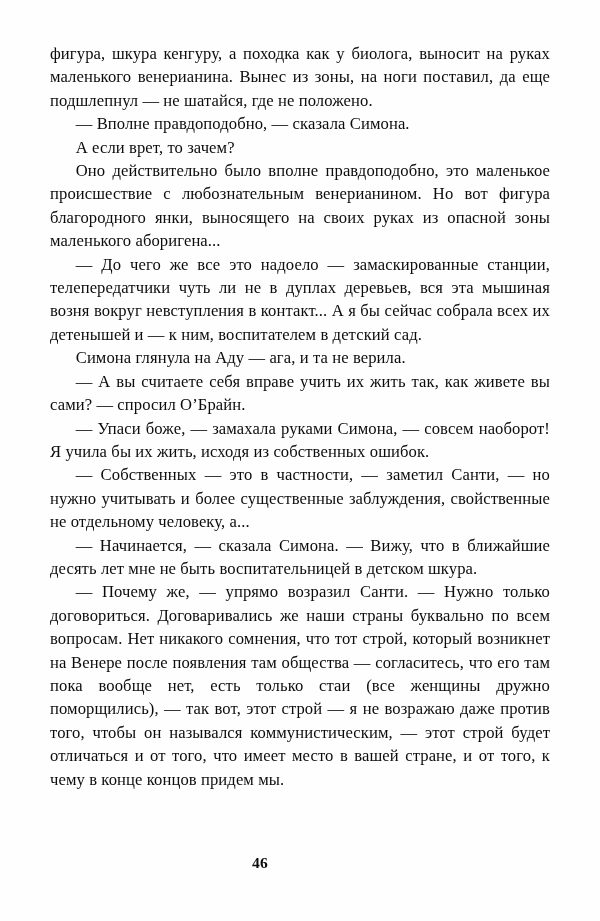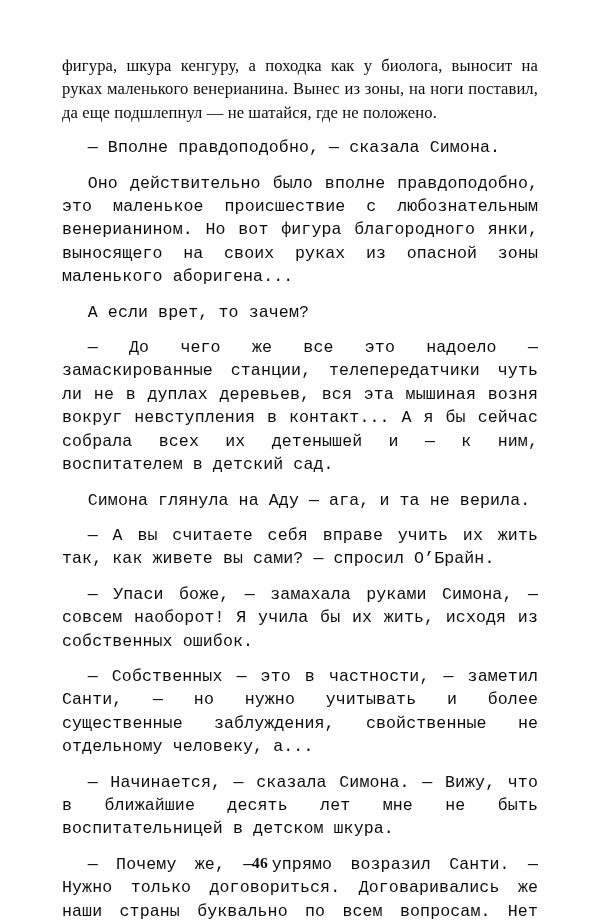--- a/index.html
+++ b/index.html
@@ -22,31 +22,30 @@
     height: 921px;
     background: #fefefe;
   }
   .text-block {
     position: absolute;
     left: 50px;
     top: 42px;
     width: 500px;
   }
   p {
-    margin: 12px;
+    margin: 0;
     font-size: 16.6px;
     line-height: 23.4px;
     text-align: justify;
     text-justify: inter-word;
     hyphens: manual;
     letter-spacing: 0.1px;
   }
   p.indent {
     text-indent: 1.55em;
-    font-family: Liberation Mono, monospace;
   }
   p.noindent {
     text-indent: 0;
   }
   .folio {
     position: absolute;
     left: 0;
     top: 854px;
     width: 520px;
     text-align: center;
@@ -56,22 +55,22 @@
     letter-spacing: 0.3px;
   }
 </style>
 </head>
 <body>
 
 <div class="page">
   <div class="text-block">
     <p class="noindent">фигура, шкура кенгуру, а походка как у биолога, выносит на руках маленького венерианина. Вынес из зоны, на ноги поставил, да еще подшлепнул — не шатайся, где не положено.</p>
     <p class="indent">— Вполне правдоподобно, — сказала Симона.</p>
+    <p class="indent">А если врет, то зачем?</p>
     <p class="indent">Оно действительно было вполне правдоподобно, это маленькое происшествие с любознательным венерианином. Но вот фигура благородного янки, выносящего на своих руках из опасной зоны маленького аборигена...</p>
-    <p class="indent">А если врет, то зачем?</p>
     <p class="indent">— До чего же все это надоело — замаскированные станции, телепередатчики чуть ли не в дуплах деревьев, вся эта мышиная возня вокруг невступления в контакт... А я бы сейчас собрала всех их детенышей и — к ним, воспитателем в детский сад.</p>
     <p class="indent">Симона глянула на Аду — ага, и та не верила.</p>
     <p class="indent">— А вы считаете себя вправе учить их жить так, как живете вы сами? — спросил О’Брайн.</p>
     <p class="indent">— Упаси боже, — замахала руками Симона, — совсем наоборот! Я учила бы их жить, исходя из собственных ошибок.</p>
     <p class="indent">— Собственных — это в частности, — заметил Санти, — но нужно учитывать и более существенные заблуждения, свойственные не отдельному человеку, а...</p>
     <p class="indent">— Начинается, — сказала Симона. — Вижу, что в ближайшие десять лет мне не быть воспитательницей в детском шкура.</p>
     <p class="indent">— Почему же, — упрямо возразил Санти. — Нужно только договориться. Договаривались же наши страны буквально по всем вопросам. Нет никакого сомнения, что тот строй, который возникнет на Венере после появления там общества — согласитесь, что его там пока вообще нет, есть только стаи (все женщины дружно поморщились), — так вот, этот строй — я не возражаю даже против того, чтобы он назывался коммунистическим, — этот строй будет отличаться и от того, что имеет место в вашей стране, и от того, к чему в конце концов придем мы.</p>
   </div>
   <div class="folio">46</div>
 </div>

